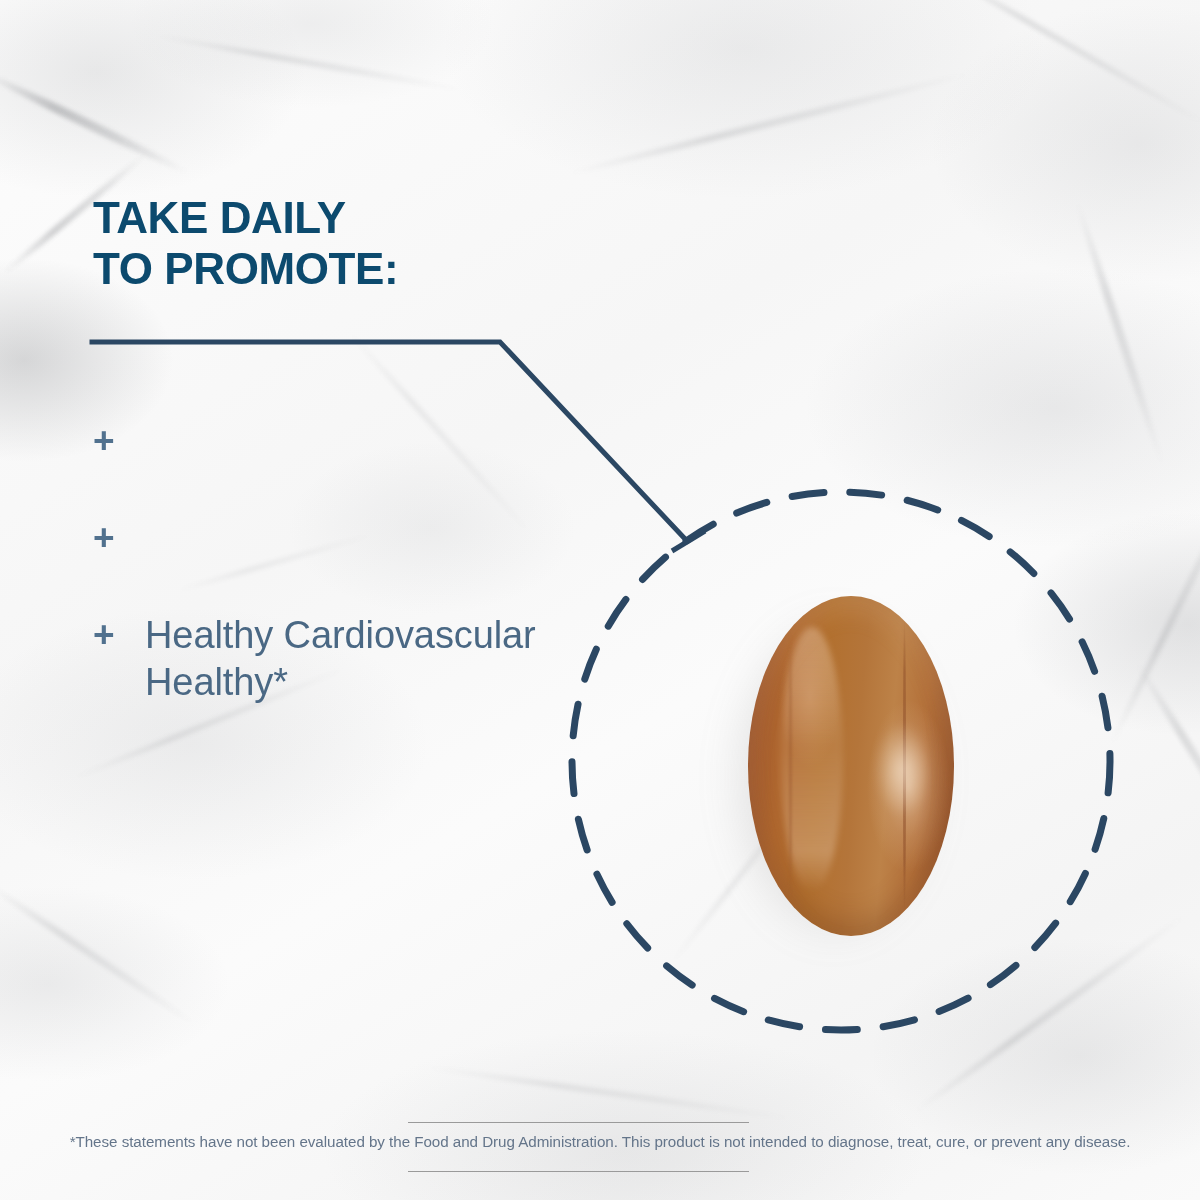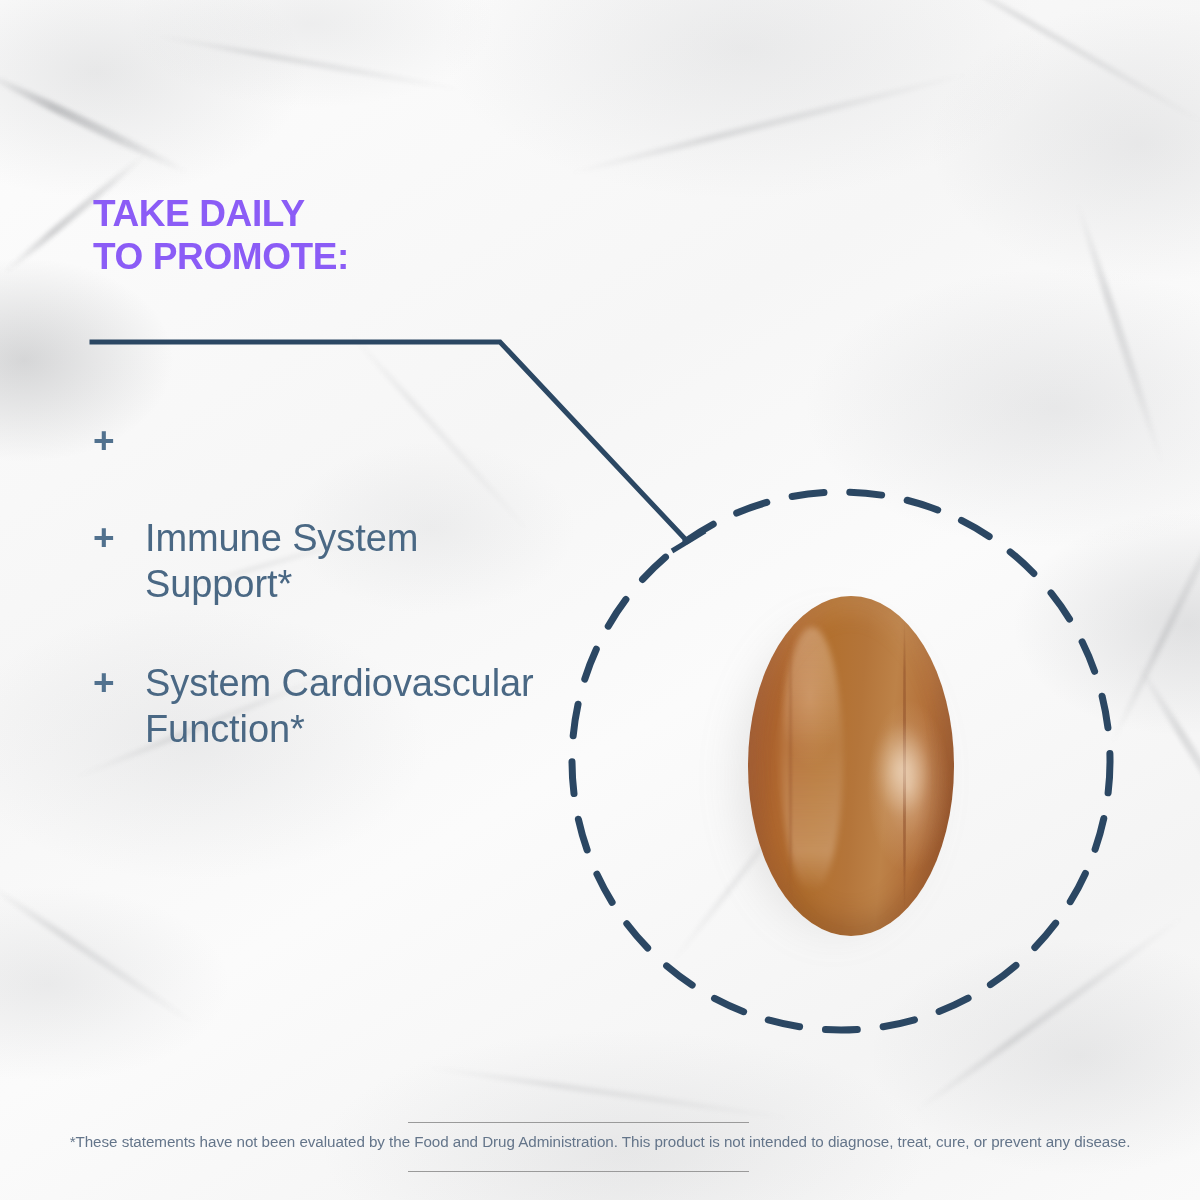--- a/index.html
+++ b/index.html
@@ -57,22 +57,22 @@
   .v13{ left:620px;  top:860px;  width:260px; height:6px;  transform: rotate(-52deg); opacity:.3; }
   .v14{ left:1080px; top:760px;  width:240px; height:8px;  transform: rotate(58deg); opacity:.55; }
   .v15{ left:170px;  top:560px;  width:210px; height:5px;  transform: rotate(-16deg); opacity:.3; }
 
   
   .headline {
     position: absolute;
     left: 93px;
     top: 192px;
     width: 560px;
-    color: #8b5cf6;
-    font-size: 37px;
+    color: #0c4a6e;
+    font-size: 44px;
     font-weight: 700;
     line-height: 1.17;
     letter-spacing: -0.4px;
     white-space: pre-line;
   }
 
   
   .connector { position: absolute; left: 0; top: 0; }
 
   
@@ -245,25 +245,24 @@
       <div class="pill-spec"></div>
     </div>
   </div>
 
   <div class="bullets">
     <div class="bullet">
       <span class="bullet-mark">+</span>
     </div>
     <div class="bullet">
       <span class="bullet-mark">+</span>
-      <span class="bullet-label">Immune System Support*</span>
     </div>
     <div class="bullet">
       <span class="bullet-mark">+</span>
-      <span class="bullet-label">System Cardiovascular Function*</span>
+      <span class="bullet-label">Healthy Cardiovascular Healthy*</span>
     </div>
   </div>
 
   <div class="footer-rule rule-top"></div>
   <div class="disclaimer">*These statements have not been evaluated by the Food and Drug Administration. This product is not intended to diagnose, treat, cure, or prevent any disease.</div>
   <div class="footer-rule rule-bottom"></div>
 
 </div>
 
 </body></html>

